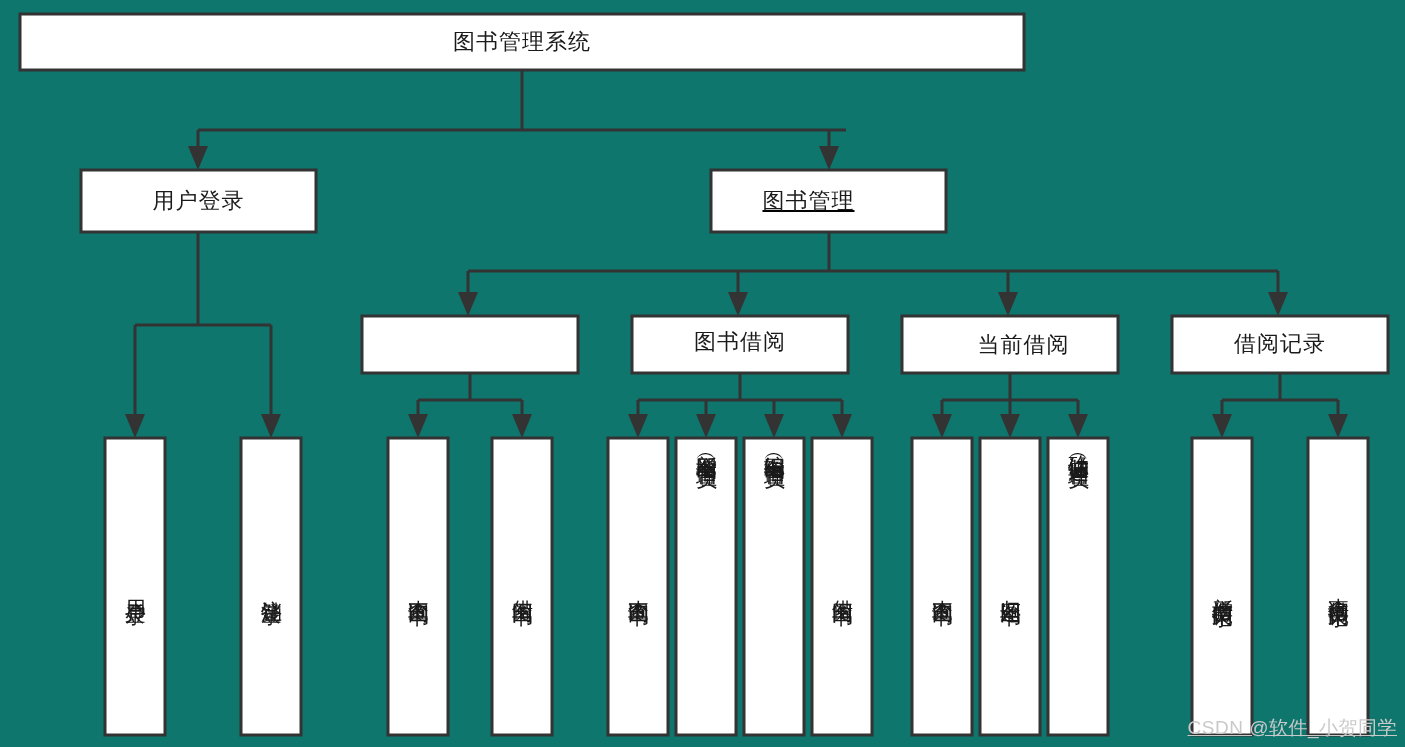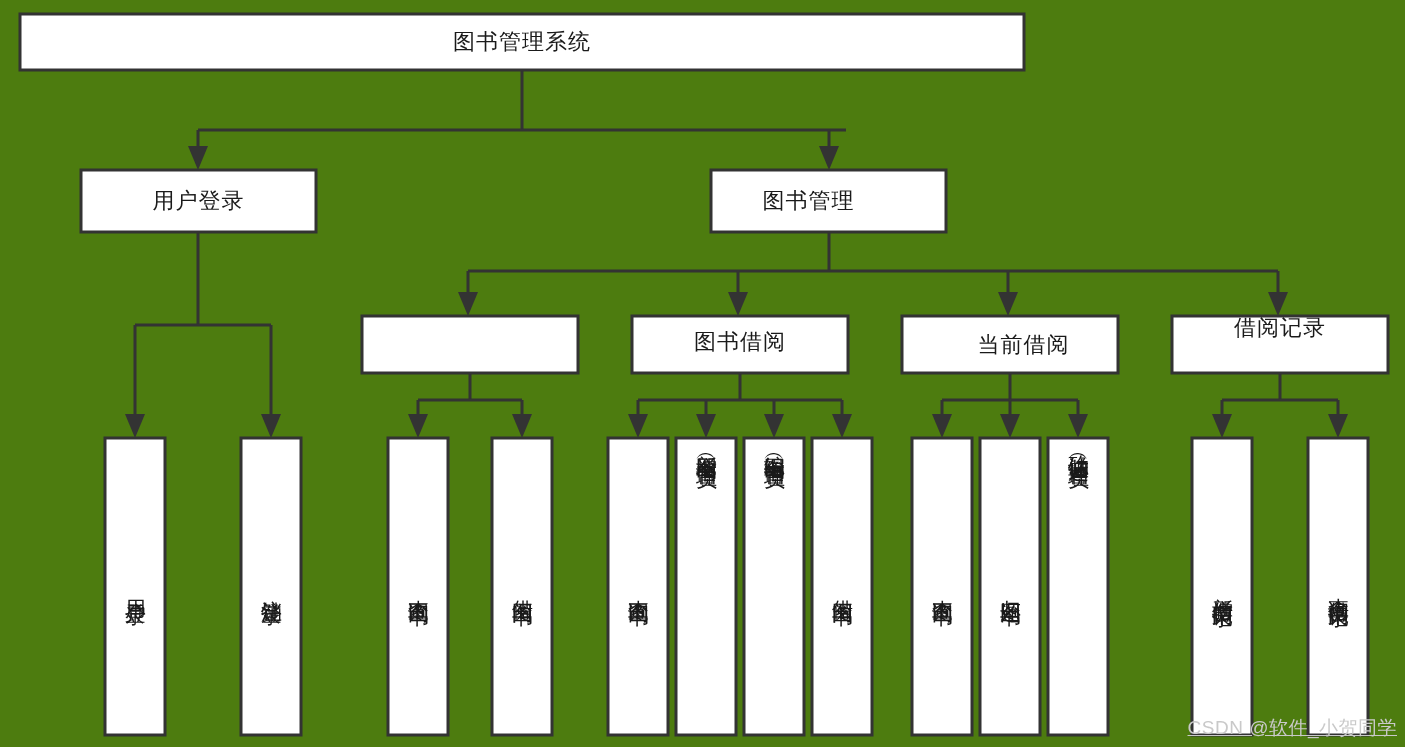--- a/index.html
+++ b/index.html
@@ -10,21 +10,21 @@
   body {
     width: 1405px;
     height: 747px;
     font-family: "Liberation Sans", "DejaVu Sans", sans-serif;
     overflow: hidden;
   }
   #diagram-root {
     position: relative;
     width: 1405px;
     height: 747px;
-    background: #4d7c0f;
+    background: #0f766e;
   }
   svg.flow {
     position: absolute;
     top: 0;
     left: 0;
     width: 1405px;
     height: 747px;
   }
   .node-rect {
     fill: #ffffff;
@@ -197,31 +197,31 @@
     <rect class="node-rect" x="1308" y="438" width="60" height="297"></rect>
   </svg>
 
   <div class="hlabel-wrap" style="left:20px; top:14px; width:1004px; height:56px;">
     <span class="hlabel-text">图书管理系统</span>
   </div>
 
   <div class="hlabel-wrap" style="left:81px; top:170px; width:235px; height:62px;">
     <span class="hlabel-text">用户登录</span>
   </div>
-  <div class="hlabel-wrap" style="left:711px; top:170px; width:195px; height:62px;">
+  <div class="hlabel-wrap" style="left:711px; top:170px; width:195px; height:62px;text-decoration:underline;">
     <span class="hlabel-text">图书管理</span>
   </div>
 
   <div class="hlabel-wrap" style="left:632px; top:316px; width:216px; height:51px;">
     <span class="hlabel-text">图书借阅</span>
   </div>
   <div class="hlabel-wrap" style="left:902px; top:316px; width:243px; height:57px;">
     <span class="hlabel-text">当前借阅</span>
   </div>
-  <div class="hlabel-wrap" style="left:1172px; top:300px; width:216px; height:55px;text-align:center;">
+  <div class="hlabel-wrap" style="left:1172px; top:316px; width:216px; height:55px;text-align:center;">
     <span class="hlabel-text">借阅记录</span>
   </div>
 
   <div class="vlabel-wrap" style="left:105px; top:438px; width:60px; height:297px;">
     <span class="vlabel-text">用户登录</span>
   </div>
   <div class="vlabel-wrap" style="left:241px; top:438px; width:60px; height:297px;">
     <span class="vlabel-text">注销登录</span>
   </div>
 

